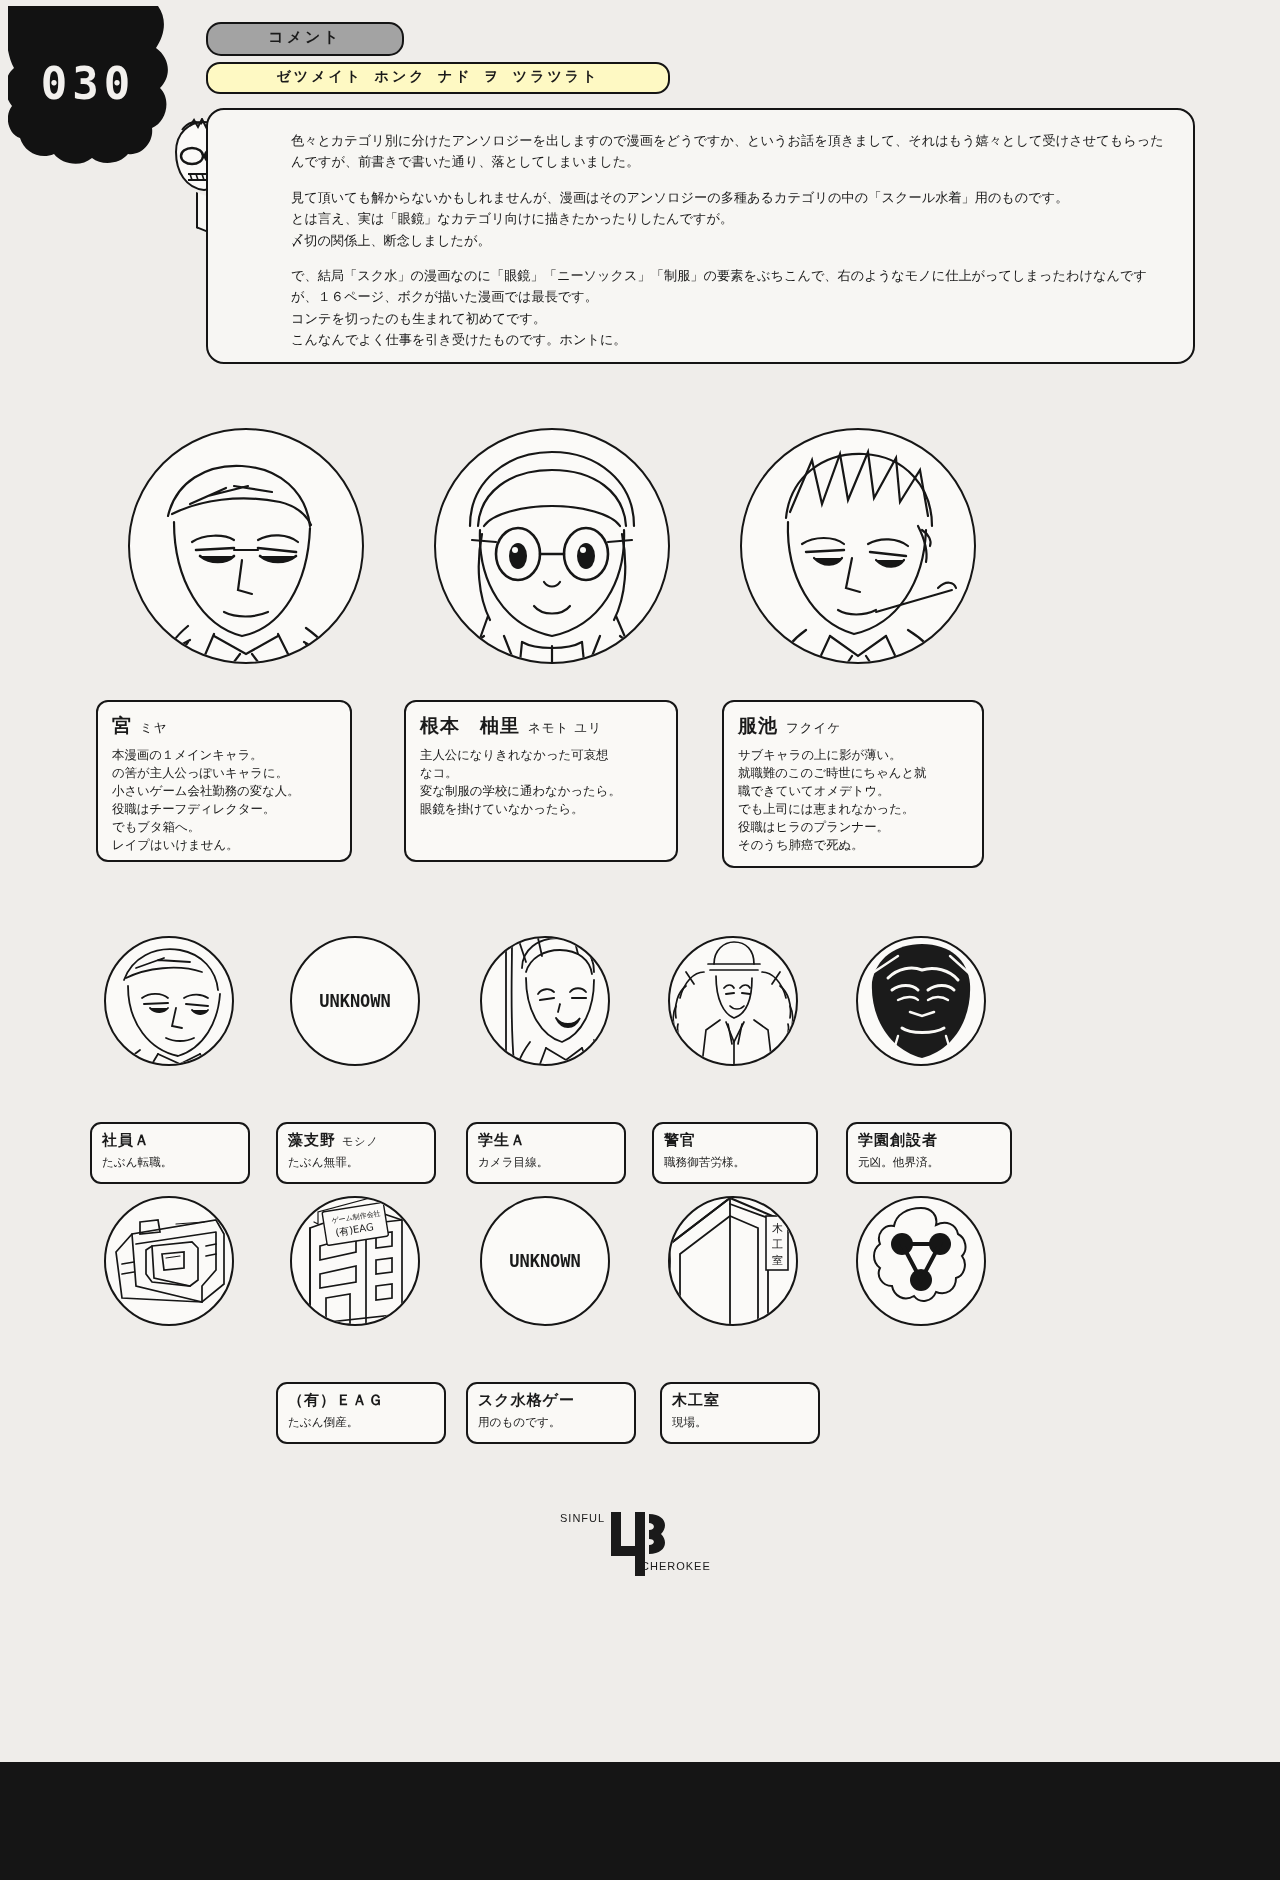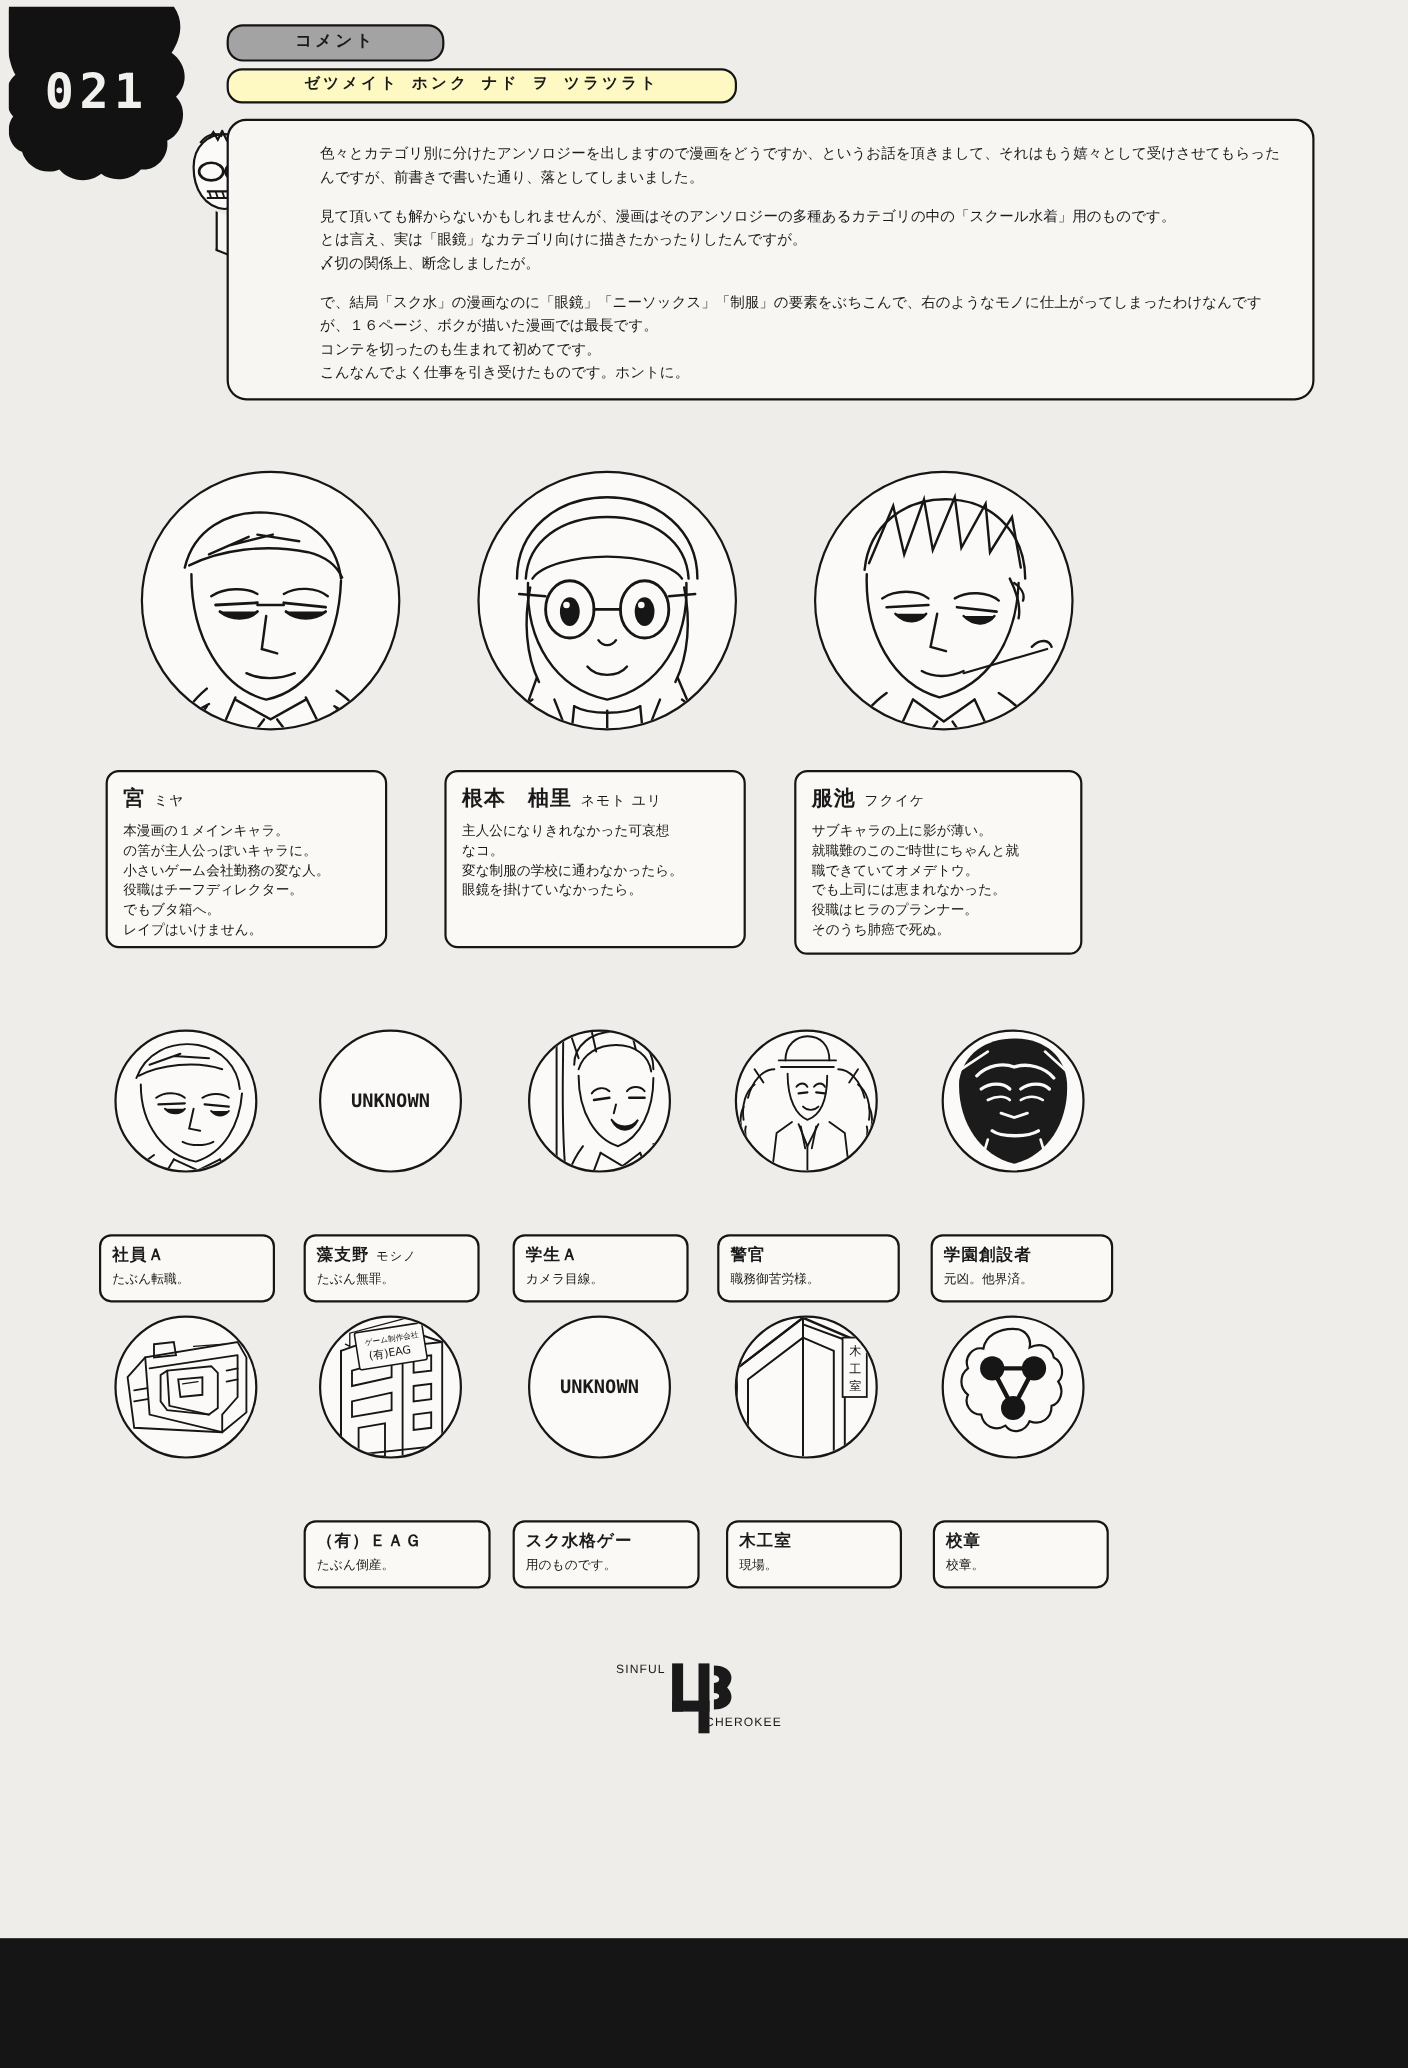--- a/index.html
+++ b/index.html
@@ -118,21 +118,21 @@
 <body>
 
 <div class="page">
 
   <div class="badge-wrap">
     <svg width="168" height="162" viewBox="0 0 168 162">
       <path d="M0,0 L150,0 C160,14 156,30 148,42 C162,52 164,70 152,82 C164,94 158,116 144,122
                C146,136 134,150 120,148 C112,158 94,160 84,152 C72,162 54,158 46,148
                C32,154 16,146 12,132 C0,128 -4,110 4,100 C-6,88 -4,70 6,62 C-2,48 -4,20 0,0 Z" fill="#121212"></path>
     </svg>
-    <div class="badge-num">021</div>
+    <div class="badge-num">030</div>
   </div>
 
   <div class="cmt-tag">
     <span>コメント</span>
   </div>
   <div class="cmt-sub">
     <span>ゼツメイト ホンク ナド ヲ ツラツラト</span>
   </div>
 
   <div class="face">
@@ -474,26 +474,20 @@
                  C110,66 106,78 98,80 C98,92 88,98 78,94 C74,104 62,106 56,98
                  C46,104 36,98 34,88 C24,88 18,78 22,70 C14,64 14,52 22,46
                  C18,36 26,26 36,28 C38,16 50,10 63,10 Z"></path>
         <circle cx="44" cy="46" r="11" fill="#161616" stroke="none"></circle>
         <circle cx="82" cy="46" r="11" fill="#161616" stroke="none"></circle>
         <circle cx="63" cy="82" r="11" fill="#161616" stroke="none"></circle>
         <path d="M44,46 L82,46 L63,82 Z" stroke-width="4"></path>
       </g>
     </svg>
   </div>
-  <div class="smbox" style="left:848px;top:1358px;width:156px;height:58px;">
-    <div class="pad">
-      <div class="sm-title"><span>校章</span></div>
-      <div class="sm-body">校章。</div>
-    </div>
-  </div>
 
   <div class="footer"></div>
   <div class="foot-word-l">SINFUL</div>
   <div class="foot-word-r">CHEROKEE</div>
   <svg class="foot-logo" viewBox="0 0 230 64">
     <g fill="#1a1a1a">
       <rect x="86" y="0" width="10" height="44"></rect>
       <rect x="86" y="34" width="34" height="10"></rect>
       <rect x="110" y="0" width="10" height="64"></rect>
       <path d="M124,2 C140,2 144,14 136,22 C144,30 140,42 124,42 L124,33 C130,33 131,27 124,27 L124,18 C131,18 130,11 124,11 Z"></path>

